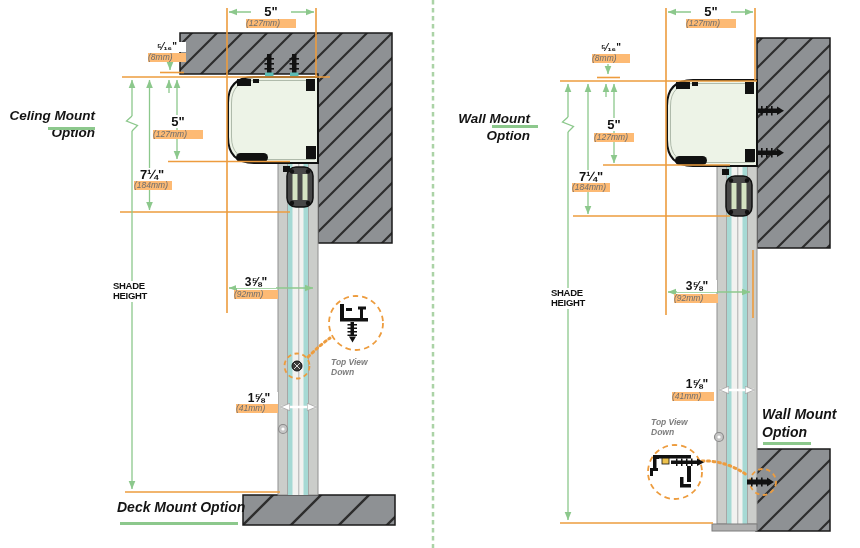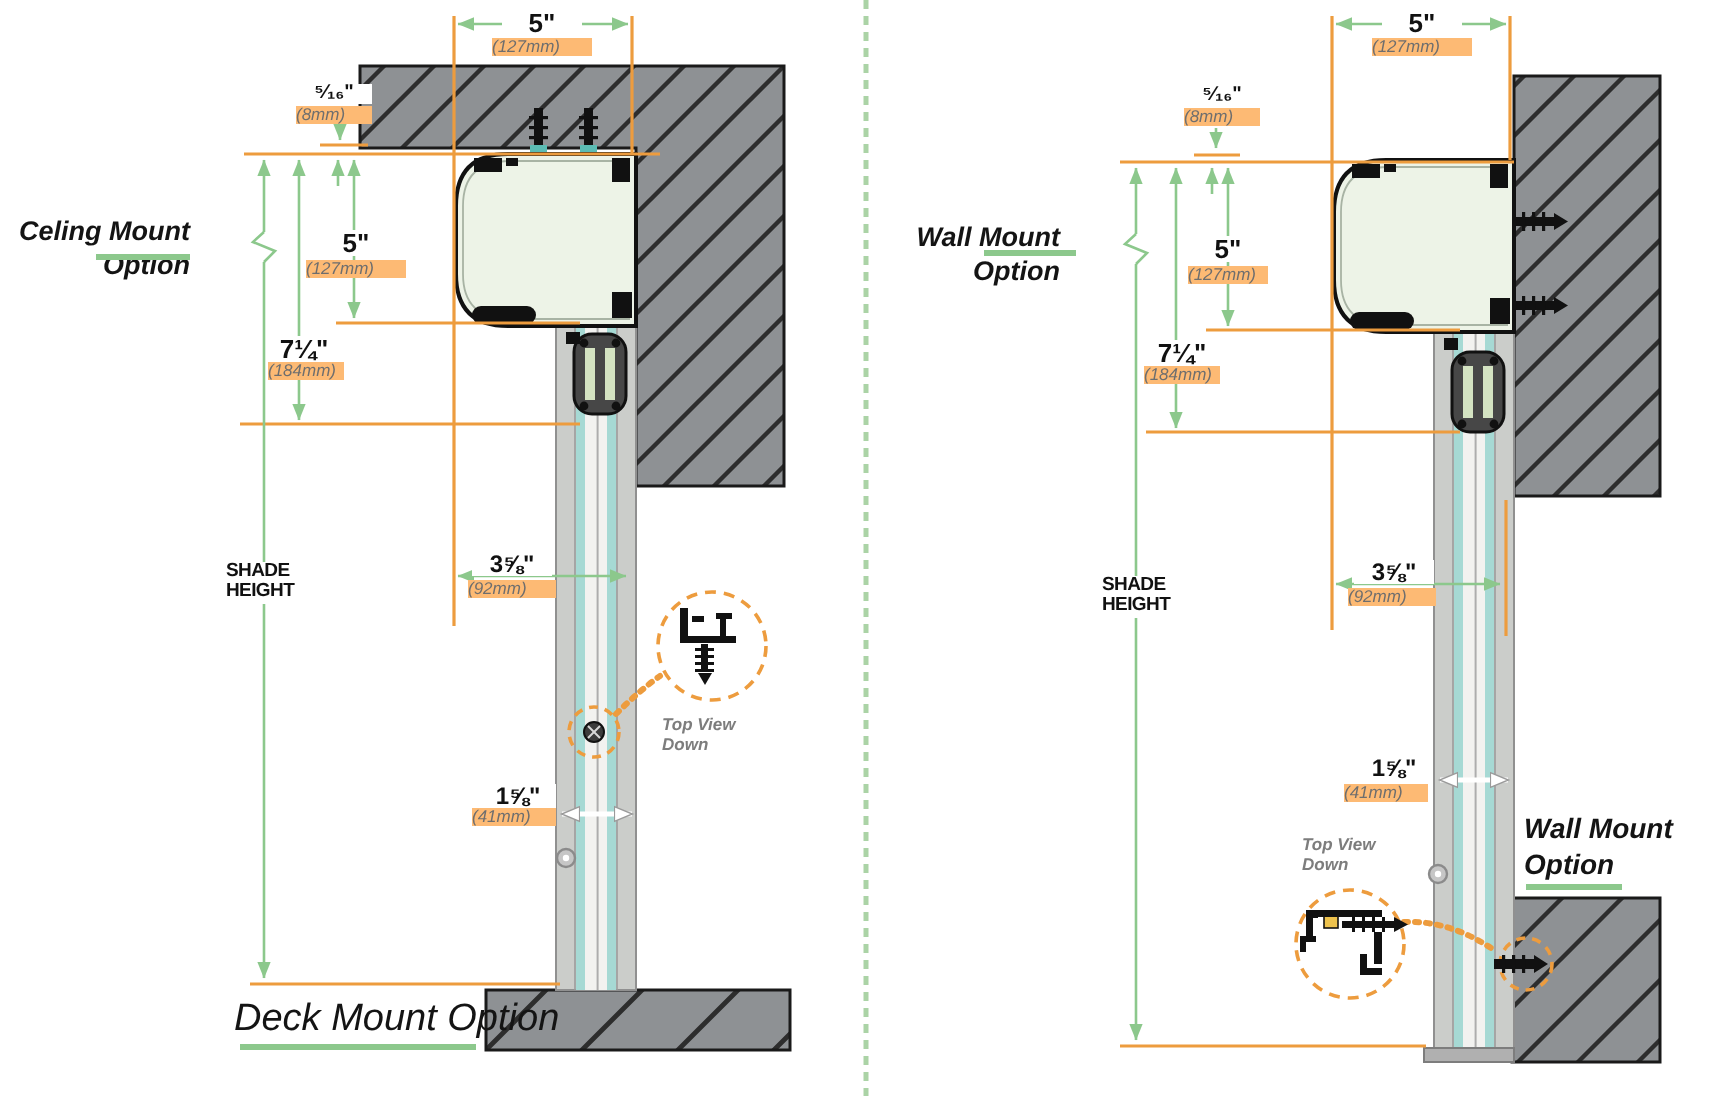--- a/index.html
+++ b/index.html
@@ -7,21 +7,21 @@
          font-family:"Liberation Sans","DejaVu Sans",sans-serif;}
   svg{position:absolute;left:0;top:0;}
   .lbl{position:absolute;line-height:1;color:#111;}
   .dim-val{font-weight:bold;font-size:13px;text-align:center;background:#fff;}
   .dim-val.small{font-size:10px;}
   .dim-val.mid{font-size:12px;}
   .dim-mm{font-size:8.5px;font-style:italic;color:#6e6e6e;text-align:left;background:#fdba74;line-height:1.05;}
   .title{font-weight:bold;font-style:italic;font-size:13.5px;color:#141414;line-height:1.25;}
   .title .t-line{display:block;}
   .right-al{text-align:right;margin-top:16px;}
-  .footer-lbl{font-weight:normal;font-style:italic;font-size:19px;color:#141414;white-space:nowrap;}
+  .footer-lbl{font-weight:bold;font-style:italic;font-size:14px;color:#141414;white-space:nowrap;}
   .footer-lbl2{font-weight:bold;font-style:italic;font-size:14px;color:#141414;line-height:1.3;}
   .shade{font-size:9.5px;font-weight:bold;letter-spacing:-0.3px;line-height:1.1;background:#fff;text-align:left;}
   .topview{font-size:8.5px;font-weight:bold;font-style:italic;color:#7d7d7d;line-height:1.2;}
   .underline{position:absolute;height:3px;background:#8CC88C;}
 </style>
 </head>
 <body>
 
 <div id="stage">
 

